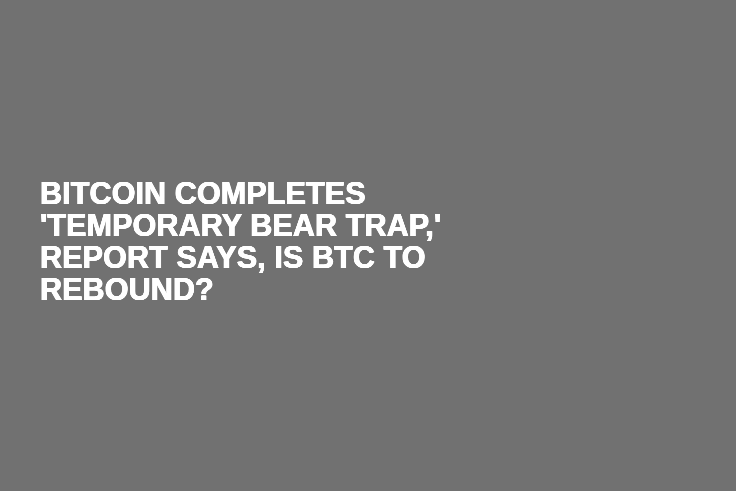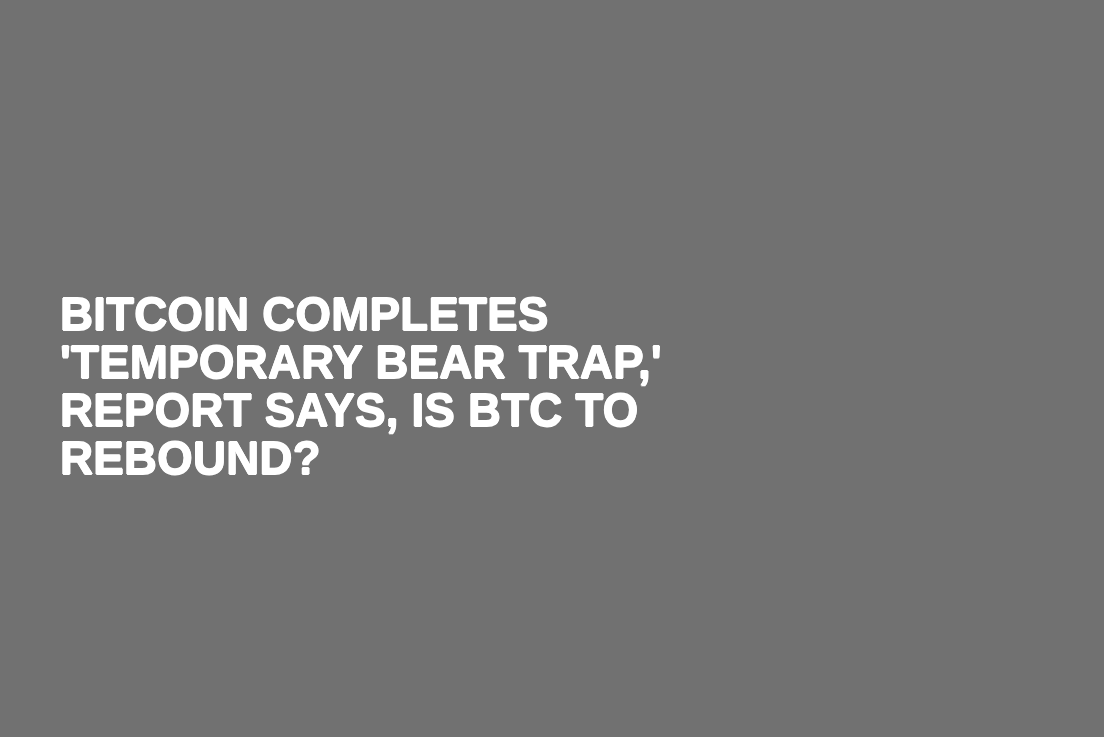--- a/index.html
+++ b/index.html
@@ -18,21 +18,21 @@
     position: relative;
     width: 736px;
     height: 491px;
     background: #717171;
     box-sizing: border-box;
   }
 
   #headline-block {
     position: absolute;
     left: 40px;
-    top: 194px;
+    top: 178px;
     width: 520px;
   }
 
   .headline-line {
     display: block;
     color: #ffffff;
     font-family: "Liberation Sans", sans-serif;
     font-size: 31px;
     line-height: 32px;
     font-weight: 700;

